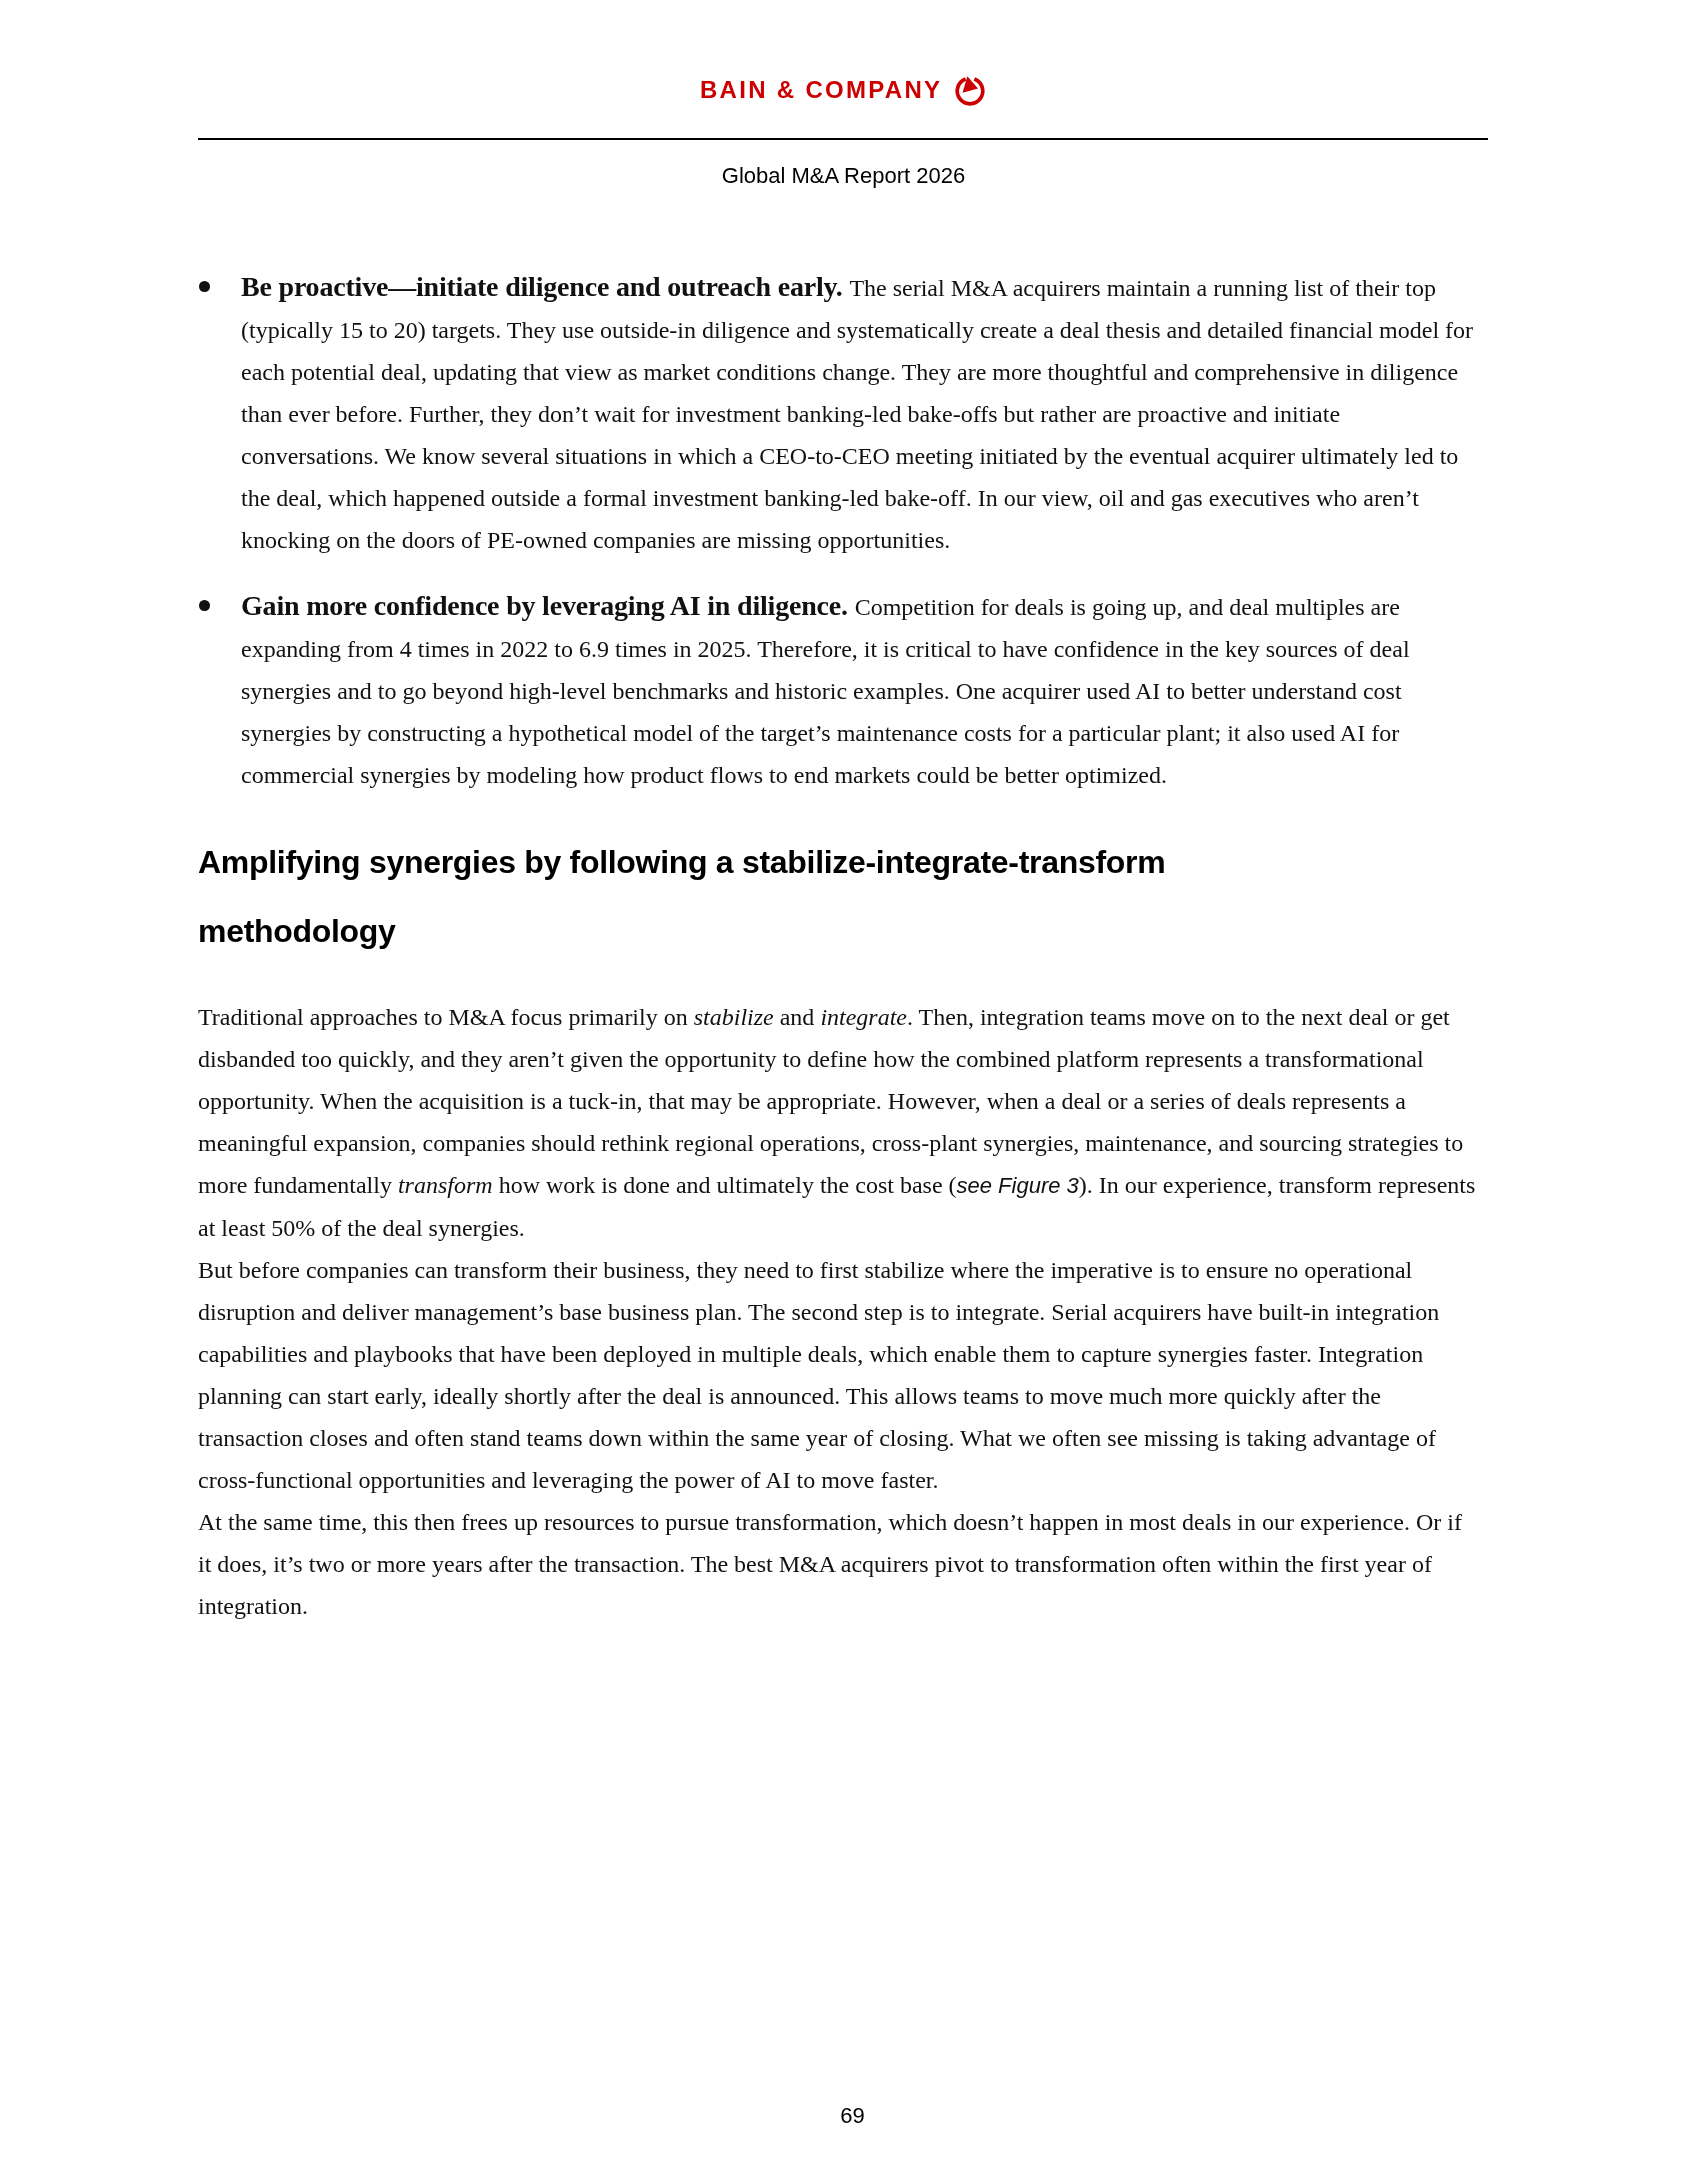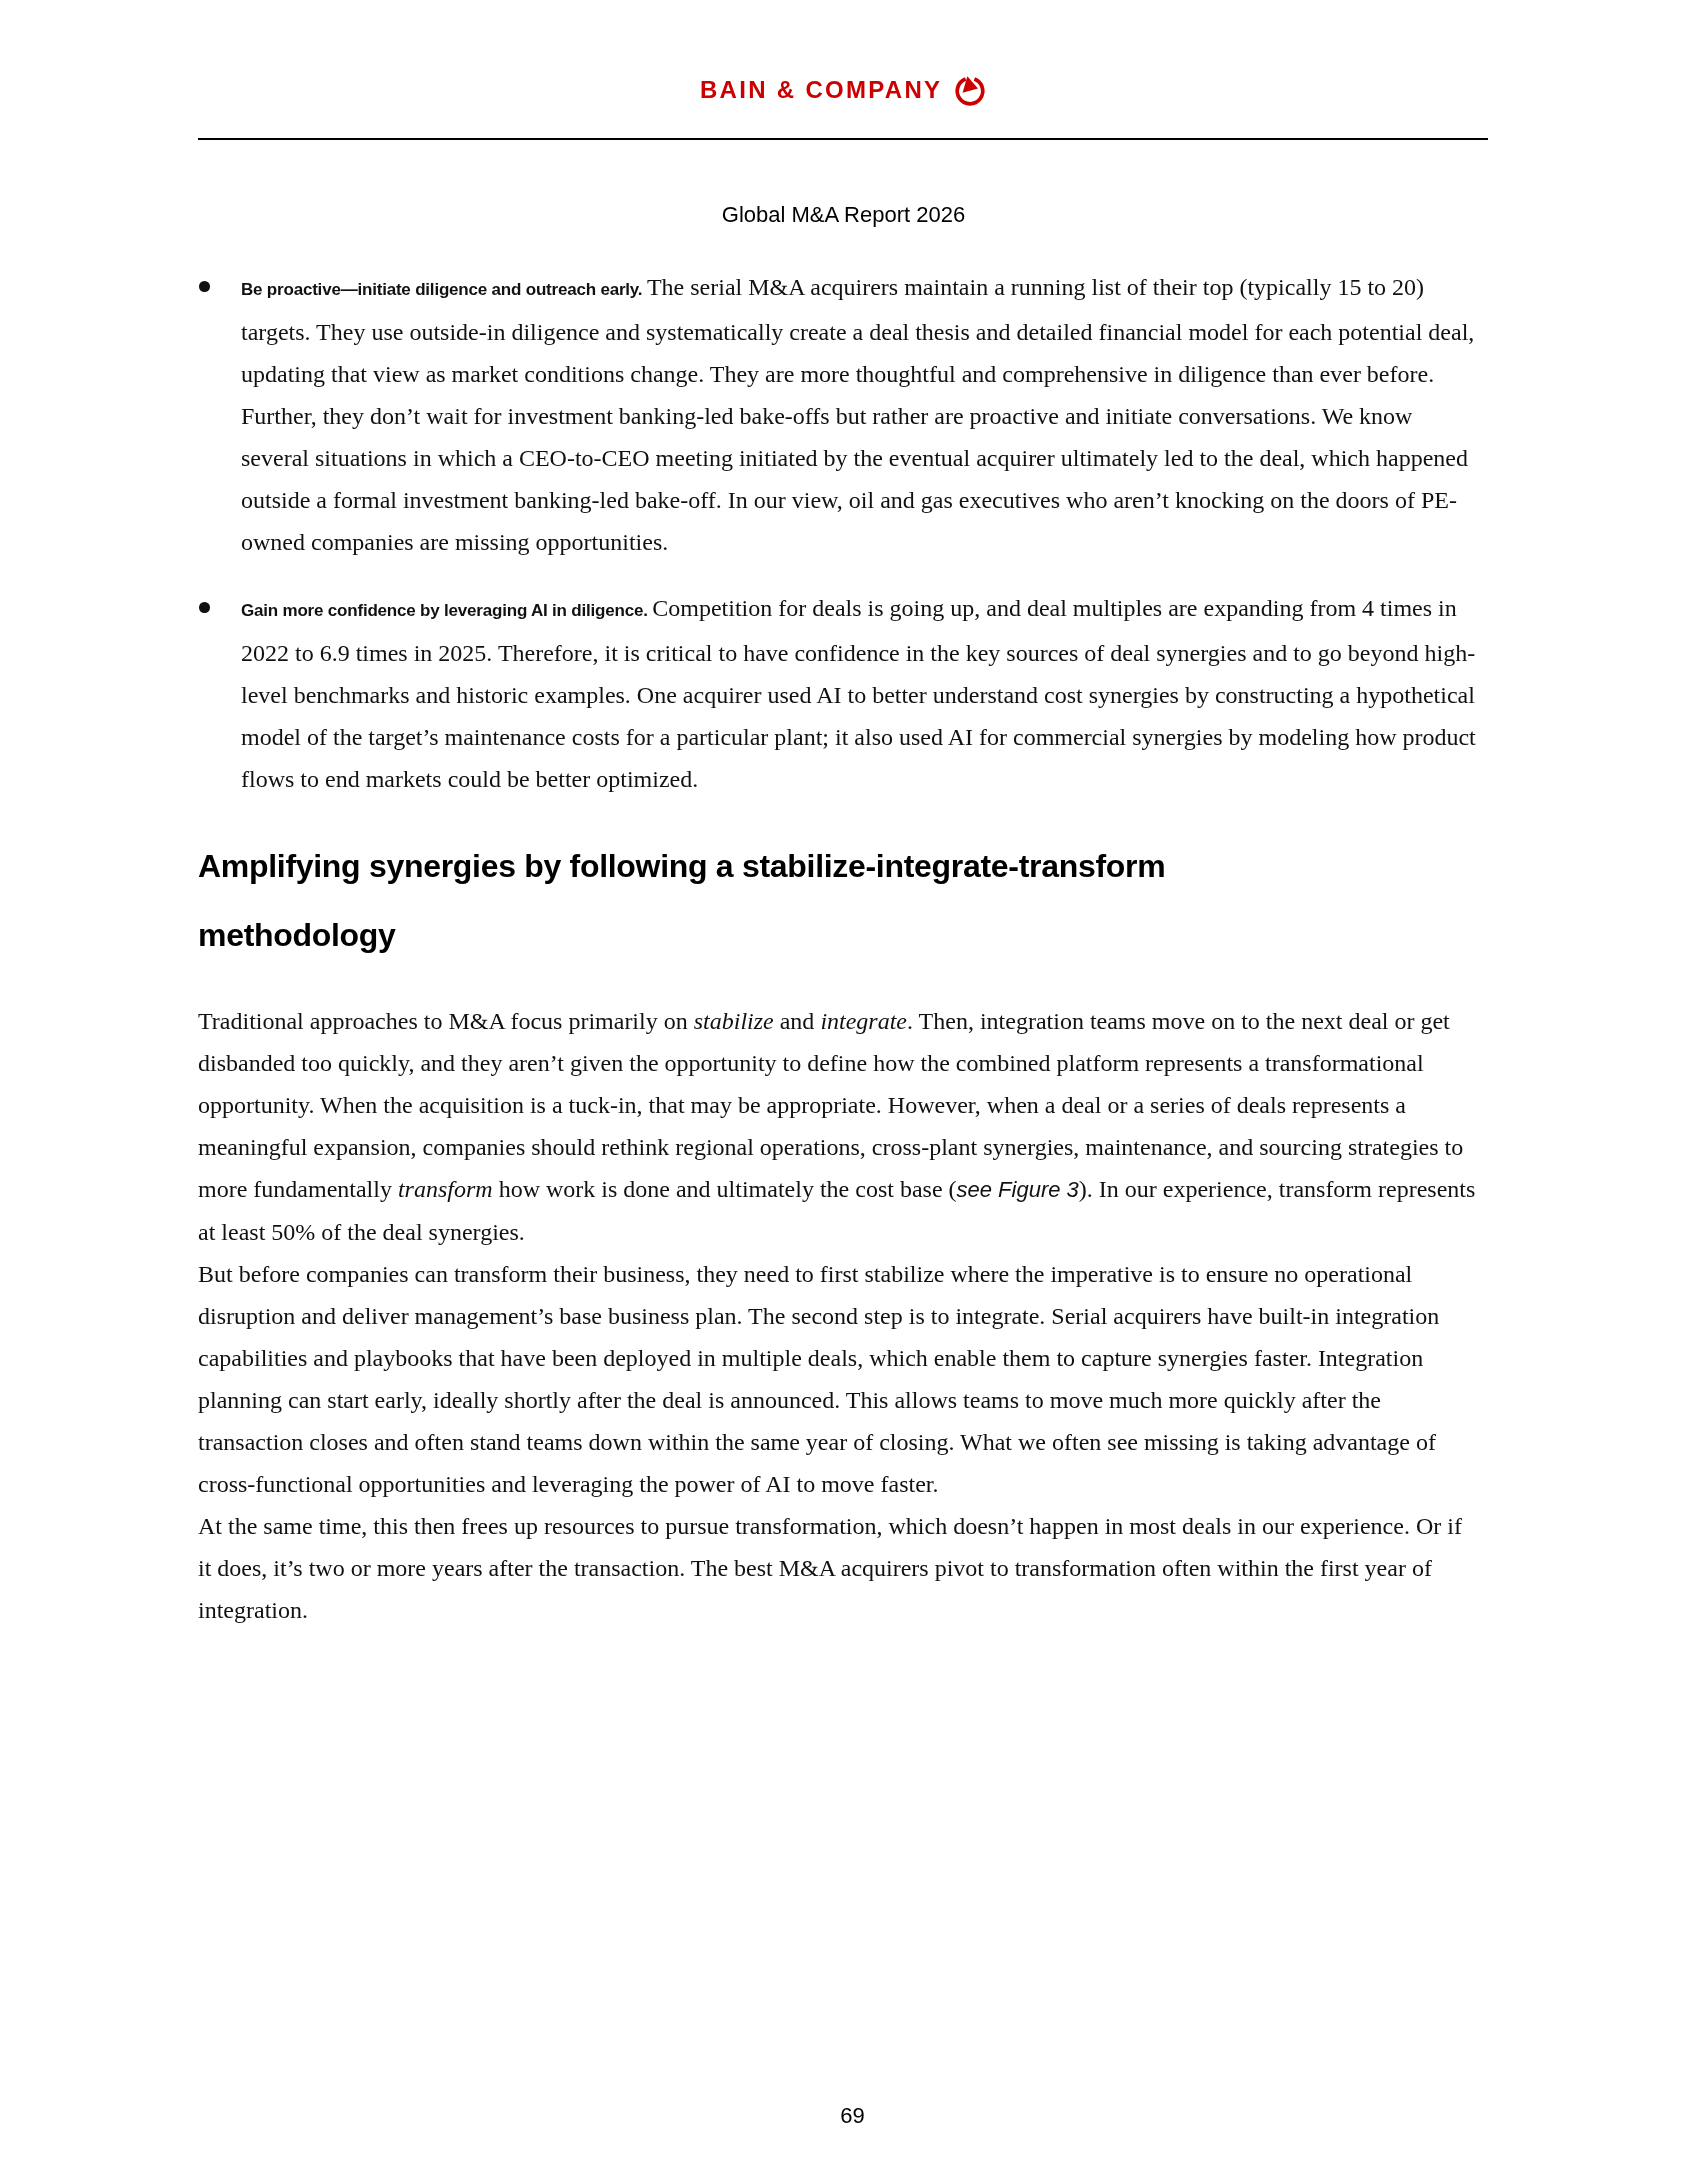--- a/index.html
+++ b/index.html
@@ -38,21 +38,20 @@
   }
   .report-title{
     position:absolute;
     top:163px; left:0;
     width:100%;
     text-align:center;
     font-family:"Liberation Sans", sans-serif;
     font-size:22px;
     font-weight:400;
     color:#000000;
-    margin-top:39px;
   }
   
   .content{
     position:absolute;
     top:266px; left:198px;
     width:1280px;
     font-size:24px;
     line-height:42px;
   }
   .bullet{
@@ -75,23 +74,23 @@
     font-size:32px;
     line-height:69px;
     color:#000000;
     letter-spacing:-0.3px;
   }
   .para{}
   .para:first-of-type{margin-top:0;}
   
   .seg-normal{}
   .seg-bold{
-    font-family:Liberation Sans, sans-serif;
+    font-family:Liberation Serif, serif;
     font-weight:700;
-    font-size:17px;
+    font-size:28px;
     letter-spacing:-0.2px;
   }
   .seg-italic{font-style:italic;}
   .seg-figref{
     font-family:"Liberation Sans", sans-serif;
     font-style:italic;
     font-size:22px;
   }
   
   .page-number{

